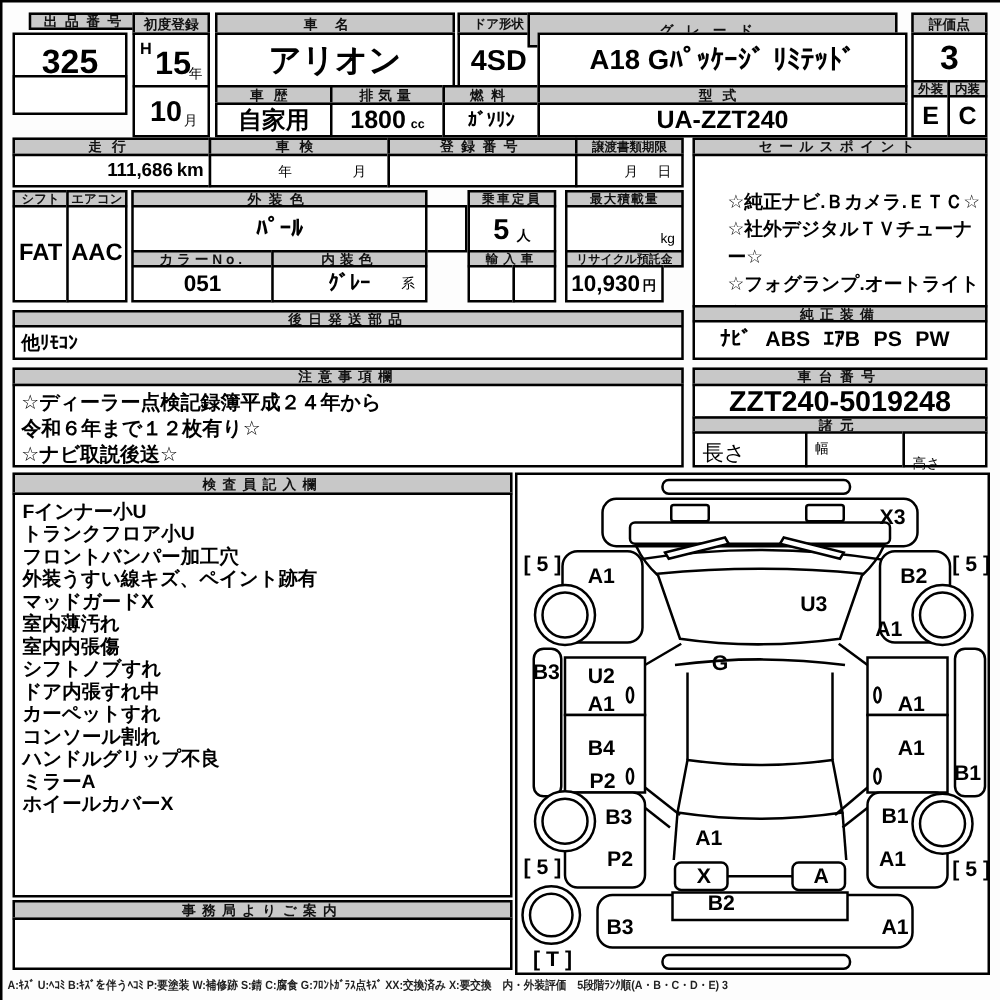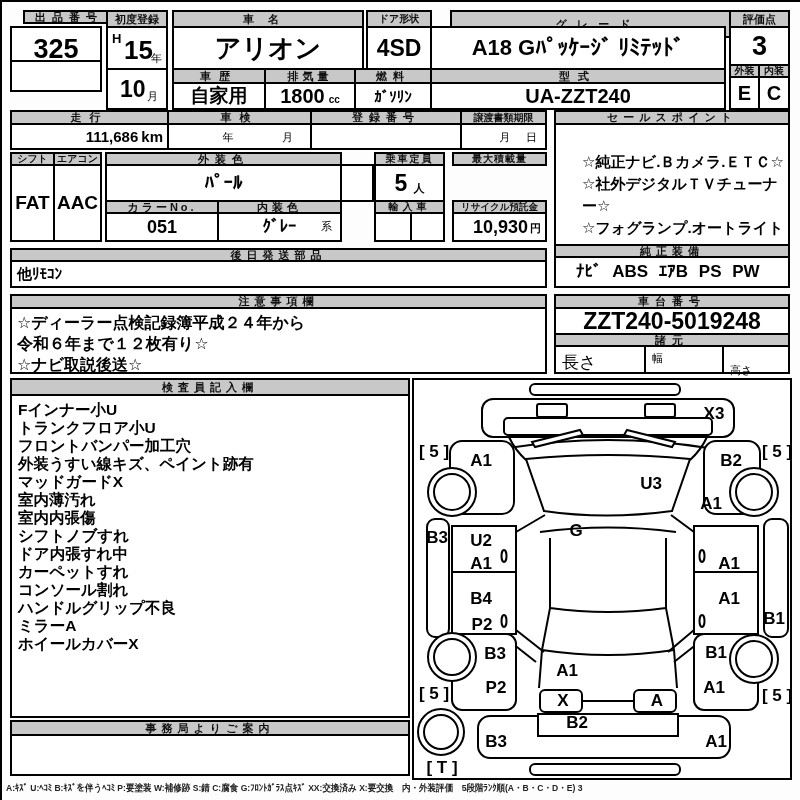--- a/index.html
+++ b/index.html
@@ -54,21 +54,21 @@
 
   <div class="c h" style="left:262px;top:66px;width:92px;height:16px;letter-spacing:4px">排気量</div>
   <div class="c v" style="left:262px;top:80px;width:92px;height:28px">
     <span style="font-size:20px">1800</span>
     <span style="font-size:10px;margin-left:4px;align-self:flex-end;padding-bottom:3px">cc</span>
   </div>
 
   <div class="c h" style="left:352px;top:66px;width:78px;height:16px;letter-spacing:6px">燃料</div>
   <div class="c v" style="left:352px;top:80px;width:78px;height:28px;font-size:15px">ｶﾞｿﾘﾝ</div>
 
-  <div class="c h" style="left:448px;top:8px;width:296px;height:28px;letter-spacing:10px">グレード</div>
+  <div class="c h" style="left:420px;top:8px;width:296px;height:28px;letter-spacing:10px">グレード</div>
   <div class="c v" style="left:428px;top:24px;width:296px;height:44px;font-size:22px">A18 Gﾊﾟｯｹｰｼﾞ ﾘﾐﾃｯﾄﾞ</div>
   <div class="c h" style="left:428px;top:66px;width:296px;height:16px;letter-spacing:8px">型式</div>
   <div class="c v" style="left:428px;top:80px;width:296px;height:28px;font-size:20px">UA-ZZT240</div>
 
   <div class="c h tight" style="left:727px;top:8px;width:61px;height:18px">評価点</div>
   <div class="c v" style="left:727px;top:24px;width:61px;height:40px;font-size:27px">3</div>
   <div class="c h tight" style="left:727px;top:62px;width:31px;height:14px;font-size:10px">外装</div>
   <div class="c h tight" style="left:756px;top:62px;width:32px;height:14px;font-size:10px">内装</div>
   <div class="c v" style="left:727px;top:74px;width:31px;height:34px;font-size:20px">E</div>
   <div class="c v" style="left:756px;top:74px;width:32px;height:34px;font-size:20px">C</div>
@@ -109,33 +109,34 @@
   <div class="c h" style="left:103px;top:150px;width:237px;height:14px;letter-spacing:6px">外装色</div>
   <div class="c v" style="left:103px;top:162px;width:237px;height:38px;font-size:19px">ﾊﾟｰﾙ</div>
   <div class="c" style="left:338px;top:162px;width:34px;height:38px"></div>
 
   <div class="c h tight" style="left:372px;top:150px;width:71px;height:14px;font-size:10px;letter-spacing:2px">乗車定員</div>
   <div class="c v" style="left:372px;top:162px;width:71px;height:38px">
     <span style="font-size:23px">5</span>
     <span style="font-size:11px;margin-left:6px;align-self:flex-end;padding-bottom:4px">人</span>
   </div>
   <div class="c h tight" style="left:450px;top:150px;width:95px;height:14px;font-size:10px;letter-spacing:1px">最大積載量</div>
+  <div class="c v" style="left:450px;top:162px;width:95px;height:38px;justify-content:flex-end;align-items:flex-end;padding:0 5px 3px 0;font-size:11px;font-weight:normal">kg</div>
 
   <div class="c h" style="left:103px;top:198px;width:114px;height:14px;letter-spacing:3px">カラーNo.</div>
   <div class="c v" style="left:103px;top:210px;width:114px;height:30px;font-size:18px">051</div>
   <div class="c h" style="left:215px;top:198px;width:125px;height:14px;letter-spacing:4px">内装色</div>
   <div class="c v" style="left:215px;top:210px;width:125px;height:30px">
     <span style="font-size:17px">ｸﾞﾚｰ</span>
     <span style="position:absolute;right:8px;bottom:6px;font-size:11px;font-weight:normal">系</span>
   </div>
   <div class="c h tight" style="left:372px;top:198px;width:71px;height:14px;font-size:10px;letter-spacing:4px">輸入車</div>
   <div class="c" style="left:372px;top:210px;width:38px;height:30px"></div>
   <div class="c" style="left:408px;top:210px;width:35px;height:30px"></div>
   <div class="c h tight" style="left:450px;top:198px;width:95px;height:14px;font-size:9.5px">リサイクル預託金</div>
-  <div class="c v" style="left:450px;top:210px;width:95px;height:30px;justify-content:flex-end;padding-right:4px">
+  <div class="c v" style="left:450px;top:210px;width:79px;height:30px;justify-content:flex-end;padding-right:4px">
     <span style="font-size:18px">10,930</span>
     <span style="font-size:11px;margin-left:2px;align-self:flex-end;padding-bottom:4px">円</span>
   </div>
 
   <div class="c h" style="left:8px;top:246px;width:537px;height:14px;letter-spacing:5px">後日発送部品</div>
   <div class="c v" style="left:8px;top:258px;width:537px;height:28px;justify-content:flex-start;padding-left:5px;font-size:15px">他ﾘﾓｺﾝ</div>
 
   <div class="c h" style="left:8px;top:292px;width:537px;height:15px;letter-spacing:5px">注意事項欄</div>
   <div class="c lines" style="left:8px;top:305px;width:537px;height:67px;font-size:16px;line-height:21px;padding:3px 5px">
       <div class="noteline">☆ディーラー点検記録簿平成２４年から</div>

